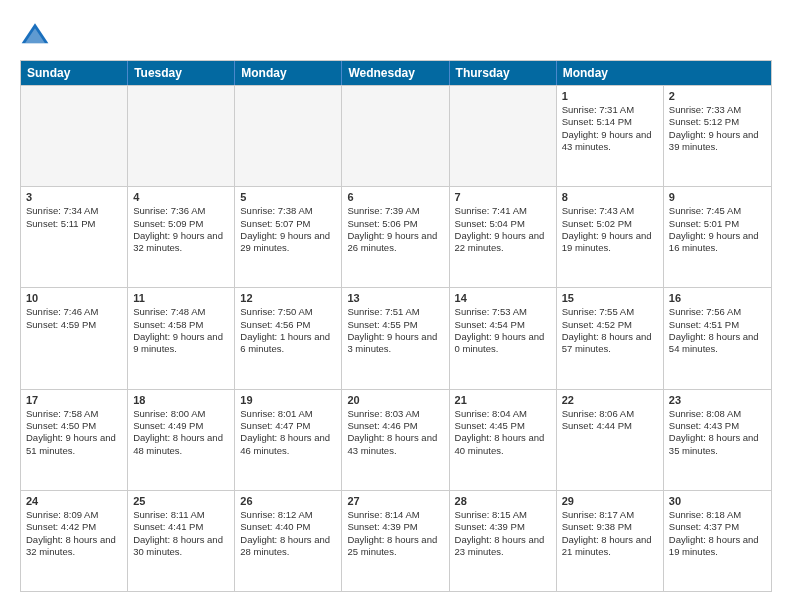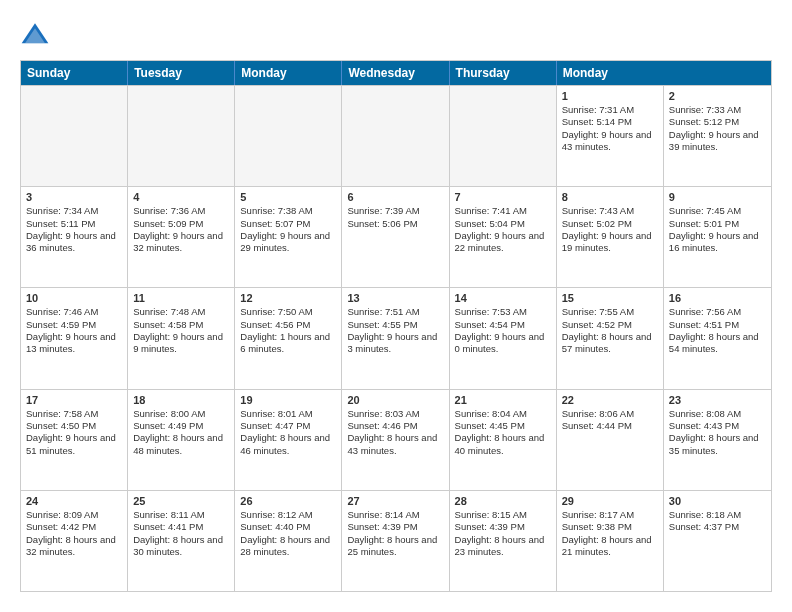--- a/index.html
+++ b/index.html
@@ -149,38 +149,38 @@
             <span class="cell-line">Sunrise: 7:33 AM</span>
             <span class="cell-line">Sunset: 5:12 PM</span>
             <span class="cell-line">Daylight: 9 hours and 39 minutes.</span>
           </div>
         </div>
         <div class="cal-row">
           <div class="cal-cell">
             <span class="day-num">3</span>
             <span class="cell-line">Sunrise: 7:34 AM</span>
             <span class="cell-line">Sunset: 5:11 PM</span>
-            <span class="cell-line">Daylight: 9 hours and 36 minutes.</span>
           </div>
           <div class="cal-cell">
             <span class="day-num">4</span>
             <span class="cell-line">Sunrise: 7:36 AM</span>
             <span class="cell-line">Sunset: 5:09 PM</span>
             <span class="cell-line">Daylight: 9 hours and 32 minutes.</span>
           </div>
           <div class="cal-cell">
             <span class="day-num">5</span>
             <span class="cell-line">Sunrise: 7:38 AM</span>
             <span class="cell-line">Sunset: 5:07 PM</span>
             <span class="cell-line">Daylight: 9 hours and 29 minutes.</span>
           </div>
           <div class="cal-cell">
             <span class="day-num">6</span>
             <span class="cell-line">Sunrise: 7:39 AM</span>
             <span class="cell-line">Sunset: 5:06 PM</span>
+            <span class="cell-line">Daylight: 9 hours and 26 minutes.</span>
           </div>
           <div class="cal-cell">
             <span class="day-num">7</span>
             <span class="cell-line">Sunrise: 7:41 AM</span>
             <span class="cell-line">Sunset: 5:04 PM</span>
             <span class="cell-line">Daylight: 9 hours and 22 minutes.</span>
           </div>
           <div class="cal-cell">
             <span class="day-num">8</span>
             <span class="cell-line">Sunrise: 7:43 AM</span>
@@ -192,21 +192,20 @@
             <span class="cell-line">Sunrise: 7:45 AM</span>
             <span class="cell-line">Sunset: 5:01 PM</span>
             <span class="cell-line">Daylight: 9 hours and 16 minutes.</span>
           </div>
         </div>
         <div class="cal-row">
           <div class="cal-cell">
             <span class="day-num">10</span>
             <span class="cell-line">Sunrise: 7:46 AM</span>
             <span class="cell-line">Sunset: 4:59 PM</span>
-            <span class="cell-line">Daylight: 9 hours and 13 minutes.</span>
           </div>
           <div class="cal-cell">
             <span class="day-num">11</span>
             <span class="cell-line">Sunrise: 7:48 AM</span>
             <span class="cell-line">Sunset: 4:58 PM</span>
             <span class="cell-line">Daylight: 9 hours and 9 minutes.</span>
           </div>
           <div class="cal-cell">
             <span class="day-num">12</span>
             <span class="cell-line">Sunrise: 7:50 AM</span>
@@ -315,17 +314,18 @@
           <div class="cal-cell">
             <span class="day-num">29</span>
             <span class="cell-line">Sunrise: 8:17 AM</span>
             <span class="cell-line">Sunset: 9:38 PM</span>
             <span class="cell-line">Daylight: 8 hours and 21 minutes.</span>
           </div>
           <div class="cal-cell">
             <span class="day-num">30</span>
             <span class="cell-line">Sunrise: 8:18 AM</span>
             <span class="cell-line">Sunset: 4:37 PM</span>
+            <span class="cell-line">Daylight: 8 hours and 19 minutes.</span>
           </div>
         </div>
       </div>
   </div>
 </div>
 
 </body></html>

